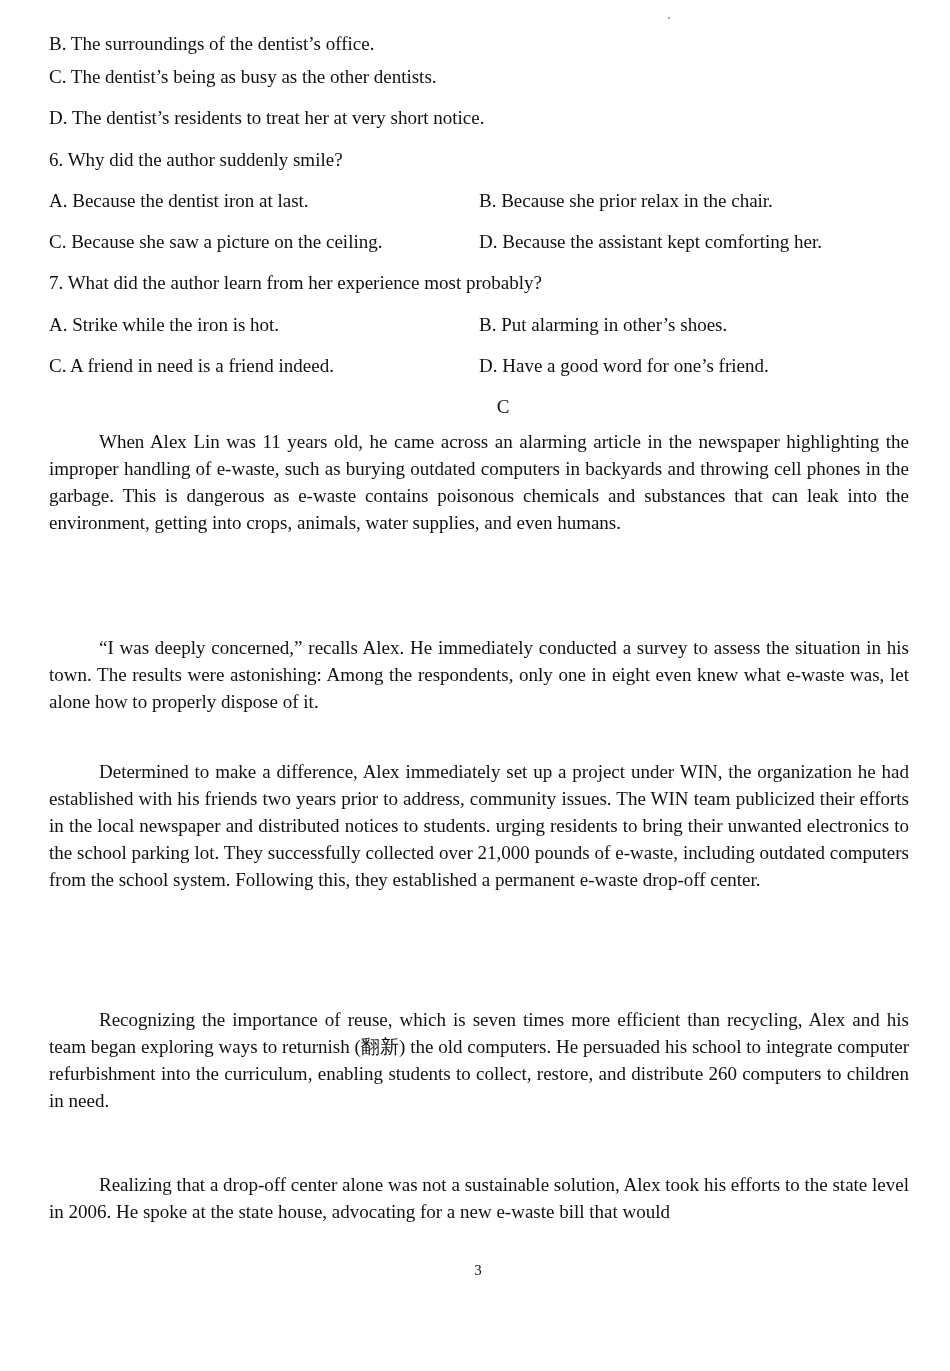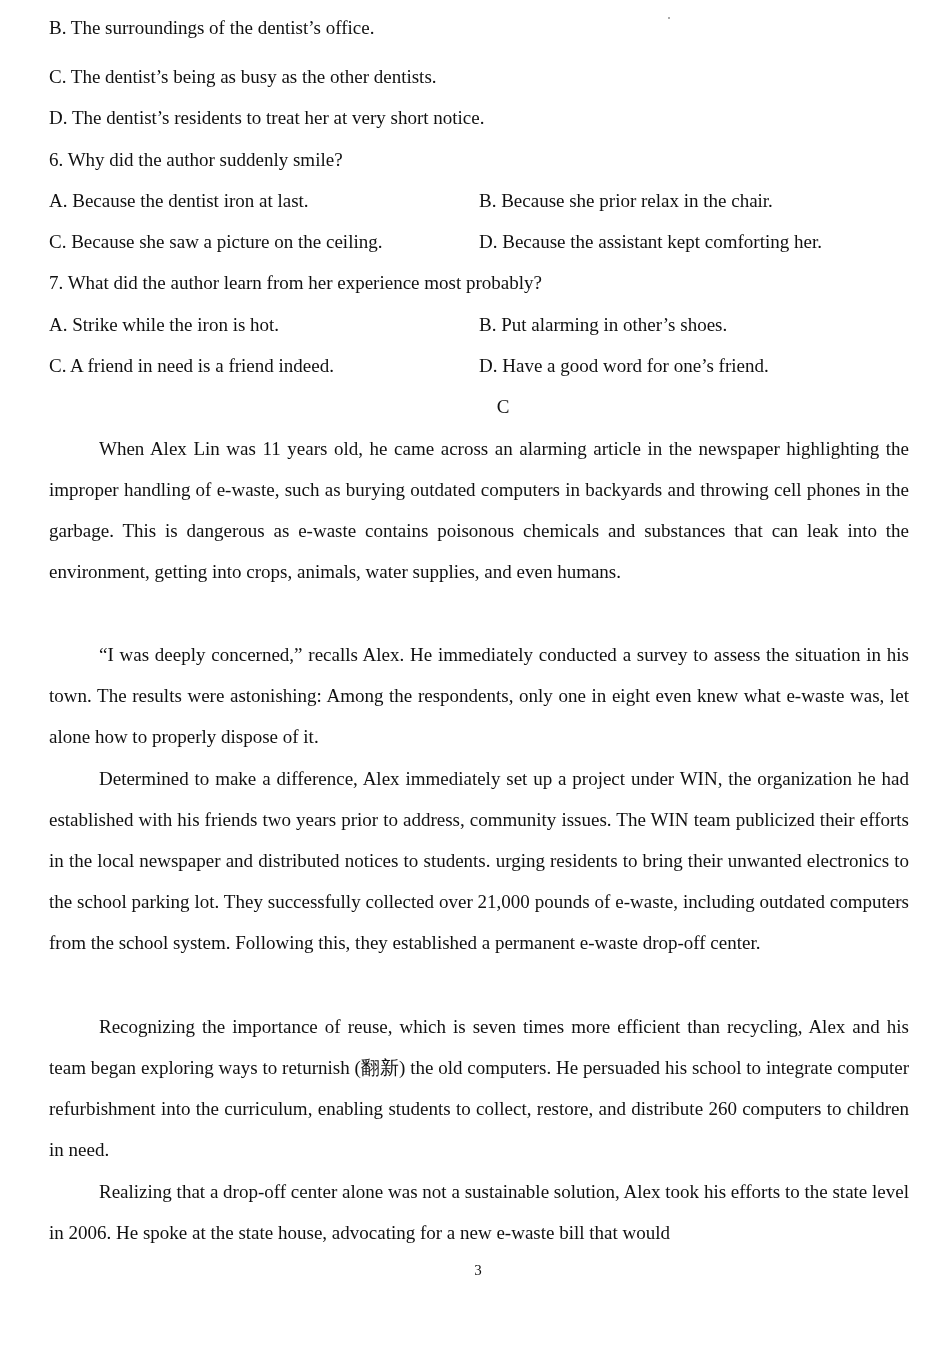--- a/index.html
+++ b/index.html
@@ -7,30 +7,30 @@
       width: 950px; height: 1371px; position: relative; overflow: hidden;
       font-family: "Liberation Serif", "DejaVu Serif", serif;
       color: #111111; font-size: 19px;
     }
     .dot { position: absolute; left: 668px; top: 17px; width: 2px; height: 2px; background: #aaaaaa; }
     .line { position: absolute; left: 49px; white-space: nowrap; line-height: 24px; }
     .col2 { left: 479px; }
     .center { left: 0; width: 1006px; text-align: center; }
     .para {
       position: absolute; left: 49px; width: 860px;
-      line-height: 41px; text-align: justify; text-indent: 50px;
+      line-height: 27px; text-align: justify; text-indent: 50px;
     }
     .pagenum { position: absolute; left: 0; width: 956px; text-align: center; top: 1262px; font-size: 15px; }
   </style>
 </head>
 <body>
 
 <div class="dot"></div>
 
-<div class="line" style="top:16px">B. The surroundings of the dentist’s office.</div>
+<div class="line" style="top:32px">B. The surroundings of the dentist’s office.</div>
 <div class="line" style="top:65px">C. The dentist’s being as busy as the other dentists.</div>
 <div class="line" style="top:106px">D. The dentist’s residents to treat her at very short notice.</div>
 
 <div class="line" style="top:148px">6. Why did the author suddenly smile?</div>
 <div class="line" style="top:189px">A. Because the dentist iron at last.</div>
 <div class="line col2" style="top:189px">B. Because she prior relax in the chair.</div>
 <div class="line" style="top:230px">C. Because she saw a picture on the ceiling.</div>
 <div class="line col2" style="top:230px">D. Because the assistant kept comforting her.</div>
 
 <div class="line" style="top:271px">7. What did the author learn from her experience most probably?</div>

